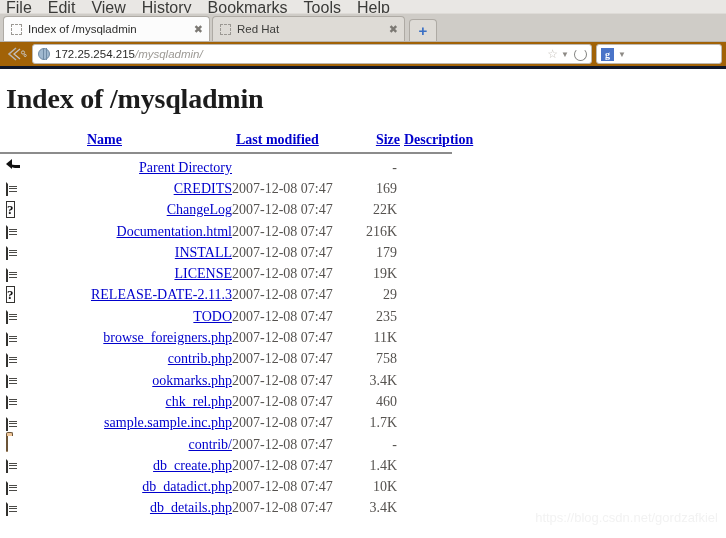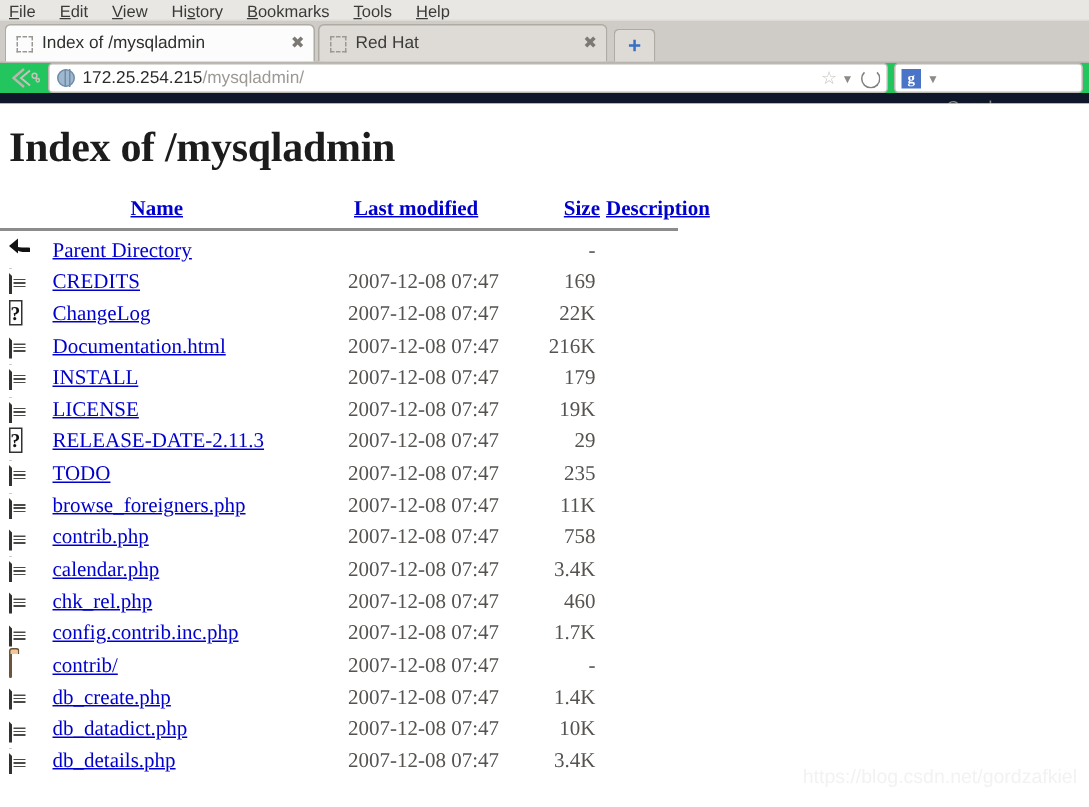--- a/index.html
+++ b/index.html
@@ -20,21 +20,21 @@
     height: 14px;
     background: #e9e7e4;
     border-bottom: 1px solid #dedbd7;
     display: flex;
     align-items: flex-end;
     padding-left: 6px;
     box-sizing: border-box;
     overflow: hidden;
   }
   .menubar .mi {
-    font-size: 11px;
+    font-size: 16px;
     color: #3a3a38;
     margin-right: 16px;
     line-height: 12px;
     white-space: nowrap;
     position: relative;
     top: 1px;
   }
   .menubar .mi u { text-decoration: underline; }
 
   .tabstrip {
@@ -91,22 +91,22 @@
     display: flex; align-items: center; justify-content: center;
     color: #3a6fc4;
     font-size: 15px;
     font-weight: bold;
     line-height: 1;
     box-sizing: border-box;
   }
 
   .navbar {
     height: 27px;
-    background: #22c55e;
-    border-bottom: 7px solid #0f172a;
+    background: #a16207;
+    border-bottom: 3px solid #0f172a;
     display: flex;
     align-items: center;
     padding: 0 4px;
     box-sizing: border-box;
   }
   .navbtn {
     width: 26px; height: 20px;
     display: flex; align-items: center; justify-content: center;
     color: #b3afa9;
     flex: 0 0 auto;
@@ -136,21 +136,21 @@
     position: relative;
   }
   .globe:after {
     content: "";
     position: absolute; left: 4px; top: -1px;
     width: 2px; height: 12px;
     border-left: 1px solid #6f8ba6;
     border-right: 1px solid #6f8ba6;
   }
   .urlhost { color: #2b2b2a; }
-  .urlpath { color: #9d9a95; }
+  .urlpath { color: #9d9a95; font-style: italic; }
   .urlspacer { flex: 1 1 auto; }
   .star { color: #c6c2bc; font-size: 12px; margin-right: 3px; }
   .caret { color: #8d8a85; font-size: 8px; margin-right: 5px; }
   .reload {
     width: 13px; height: 13px;
     border-radius: 50%;
     border: 1.6px solid #80817f;
     border-top-color: transparent;
     box-sizing: border-box;
     flex: 0 0 auto;
@@ -208,21 +208,21 @@
     text-align: left;
     padding: 0 0 2px 0;
   }
   table.listing th a {
     color: #0000cc;
     font-weight: bold;
   }
   table.listing td { padding: 0; white-space: nowrap; }
 
   .col-icon  { width: 29px; padding-left: 6px !important; }
-  .col-name  { width: 197px; }
+  .col-name  { width: 197px; text-align: right; }
   .col-date  { width: 129px; color: #55524f; }
   .col-size  { width: 36px; text-align: right; color: #55524f; padding-right: 3px !important; }
   .col-desc  { width: 80px; }
 
   th.h-name { padding-left: 87px !important; }
   th.h-date { padding-left: 4px !important; }
   th.h-size { text-align: right !important; }
   th.h-desc { padding-left: 4px !important; }
 
   .rule td { padding: 0; }
@@ -509,39 +509,39 @@
             </td>
             <td class="col-name"><a href="#">contrib.php</a></td>
             <td class="col-date">2007-12-08 07:47</td>
             <td class="col-size">758</td>
             <td class="col-desc"></td>
           </tr>
           <tr class="frow">
             <td class="col-icon">
               <span class="ficon"><span class="ic-doc"></span></span>
             </td>
-            <td class="col-name"><a href="#">calendar.php</a></td>
+            <td class="col-name"><a href="#">ookmarks.php</a></td>
             <td class="col-date">2007-12-08 07:47</td>
             <td class="col-size">3.4K</td>
             <td class="col-desc"></td>
           </tr>
           <tr class="frow">
             <td class="col-icon">
               <span class="ficon"><span class="ic-doc"></span></span>
             </td>
             <td class="col-name"><a href="#">chk_rel.php</a></td>
             <td class="col-date">2007-12-08 07:47</td>
             <td class="col-size">460</td>
             <td class="col-desc"></td>
           </tr>
           <tr class="frow">
             <td class="col-icon">
               <span class="ficon"><span class="ic-doc"></span></span>
             </td>
-            <td class="col-name"><a href="#">config.contrib.inc.php</a></td>
+            <td class="col-name"><a href="#">sample.sample.inc.php</a></td>
             <td class="col-date">2007-12-08 07:47</td>
             <td class="col-size">1.7K</td>
             <td class="col-desc"></td>
           </tr>
           <tr class="frow">
             <td class="col-icon">
               <span class="ficon"><span class="ic-folder"></span></span>
             </td>
             <td class="col-name"><a href="#">contrib/</a></td>
             <td class="col-date">2007-12-08 07:47</td>

